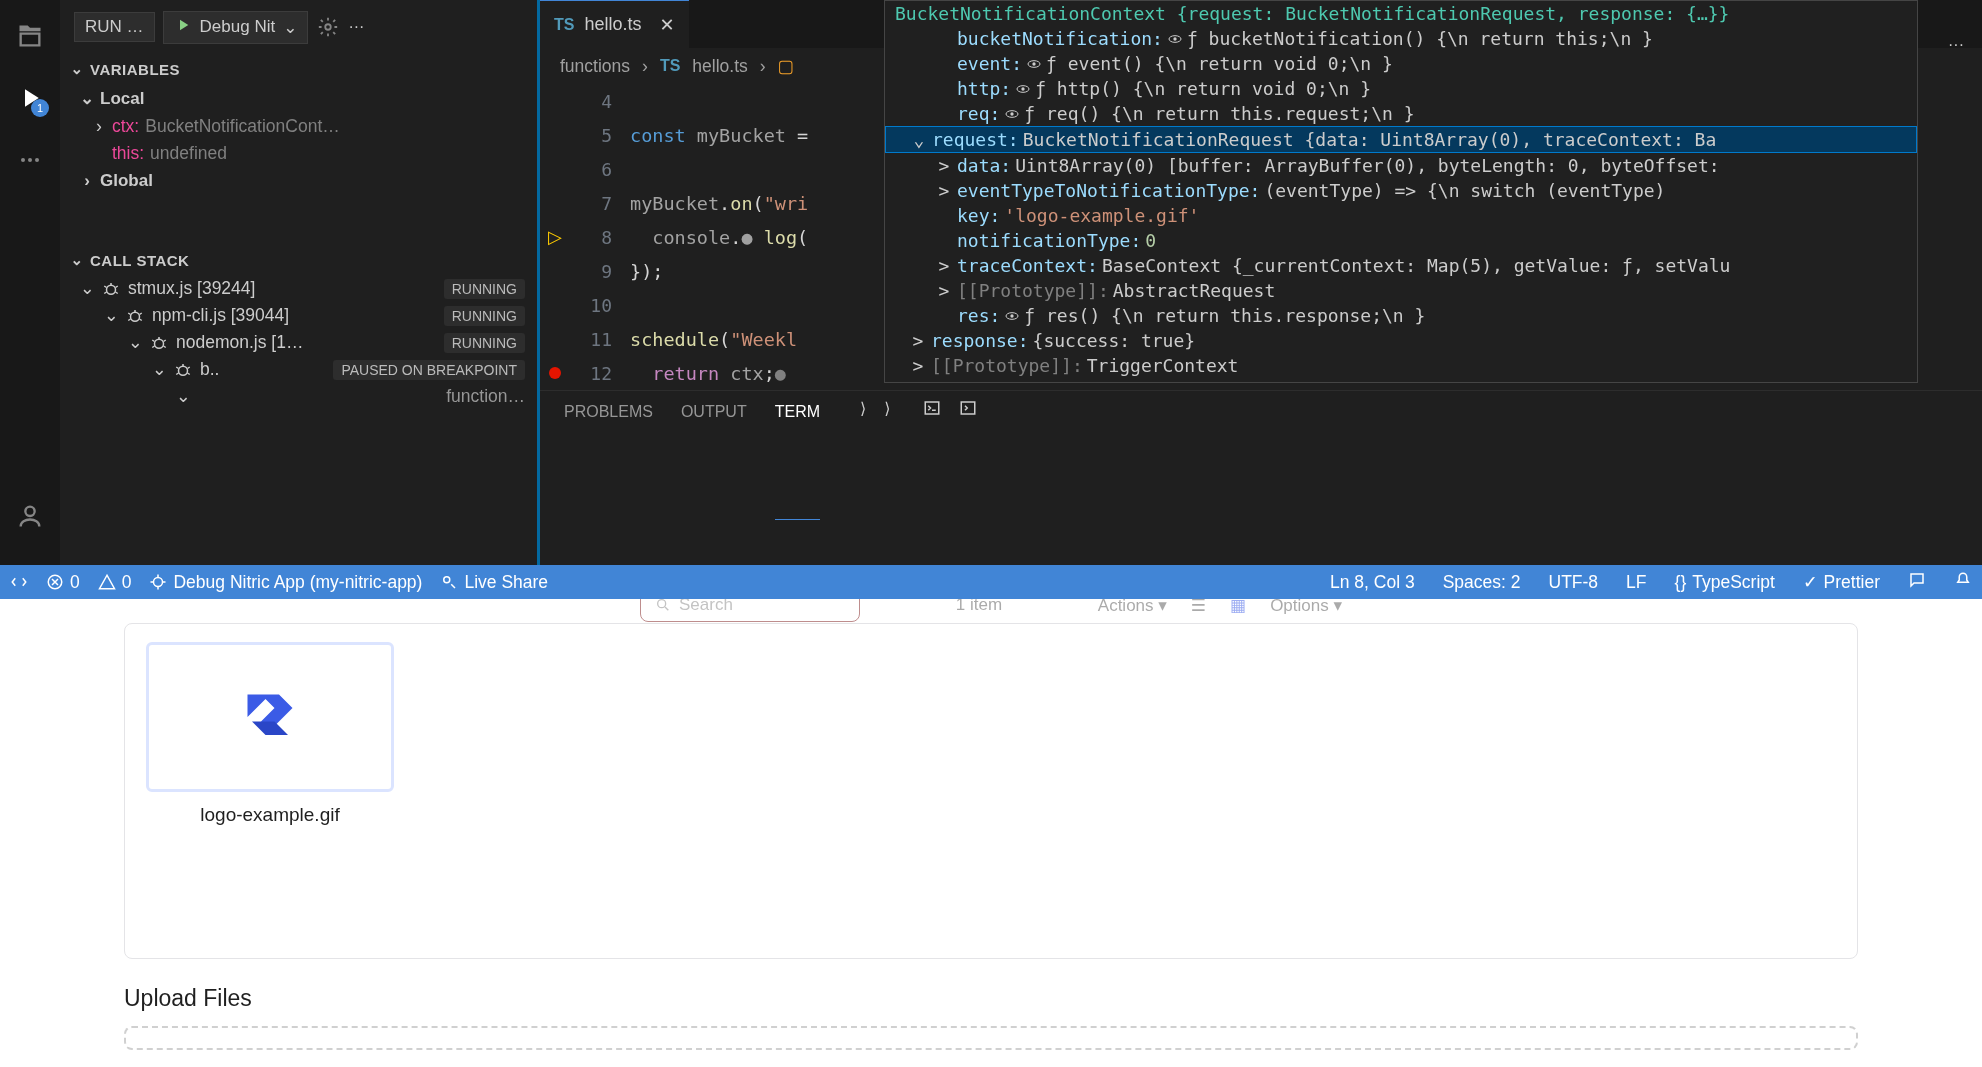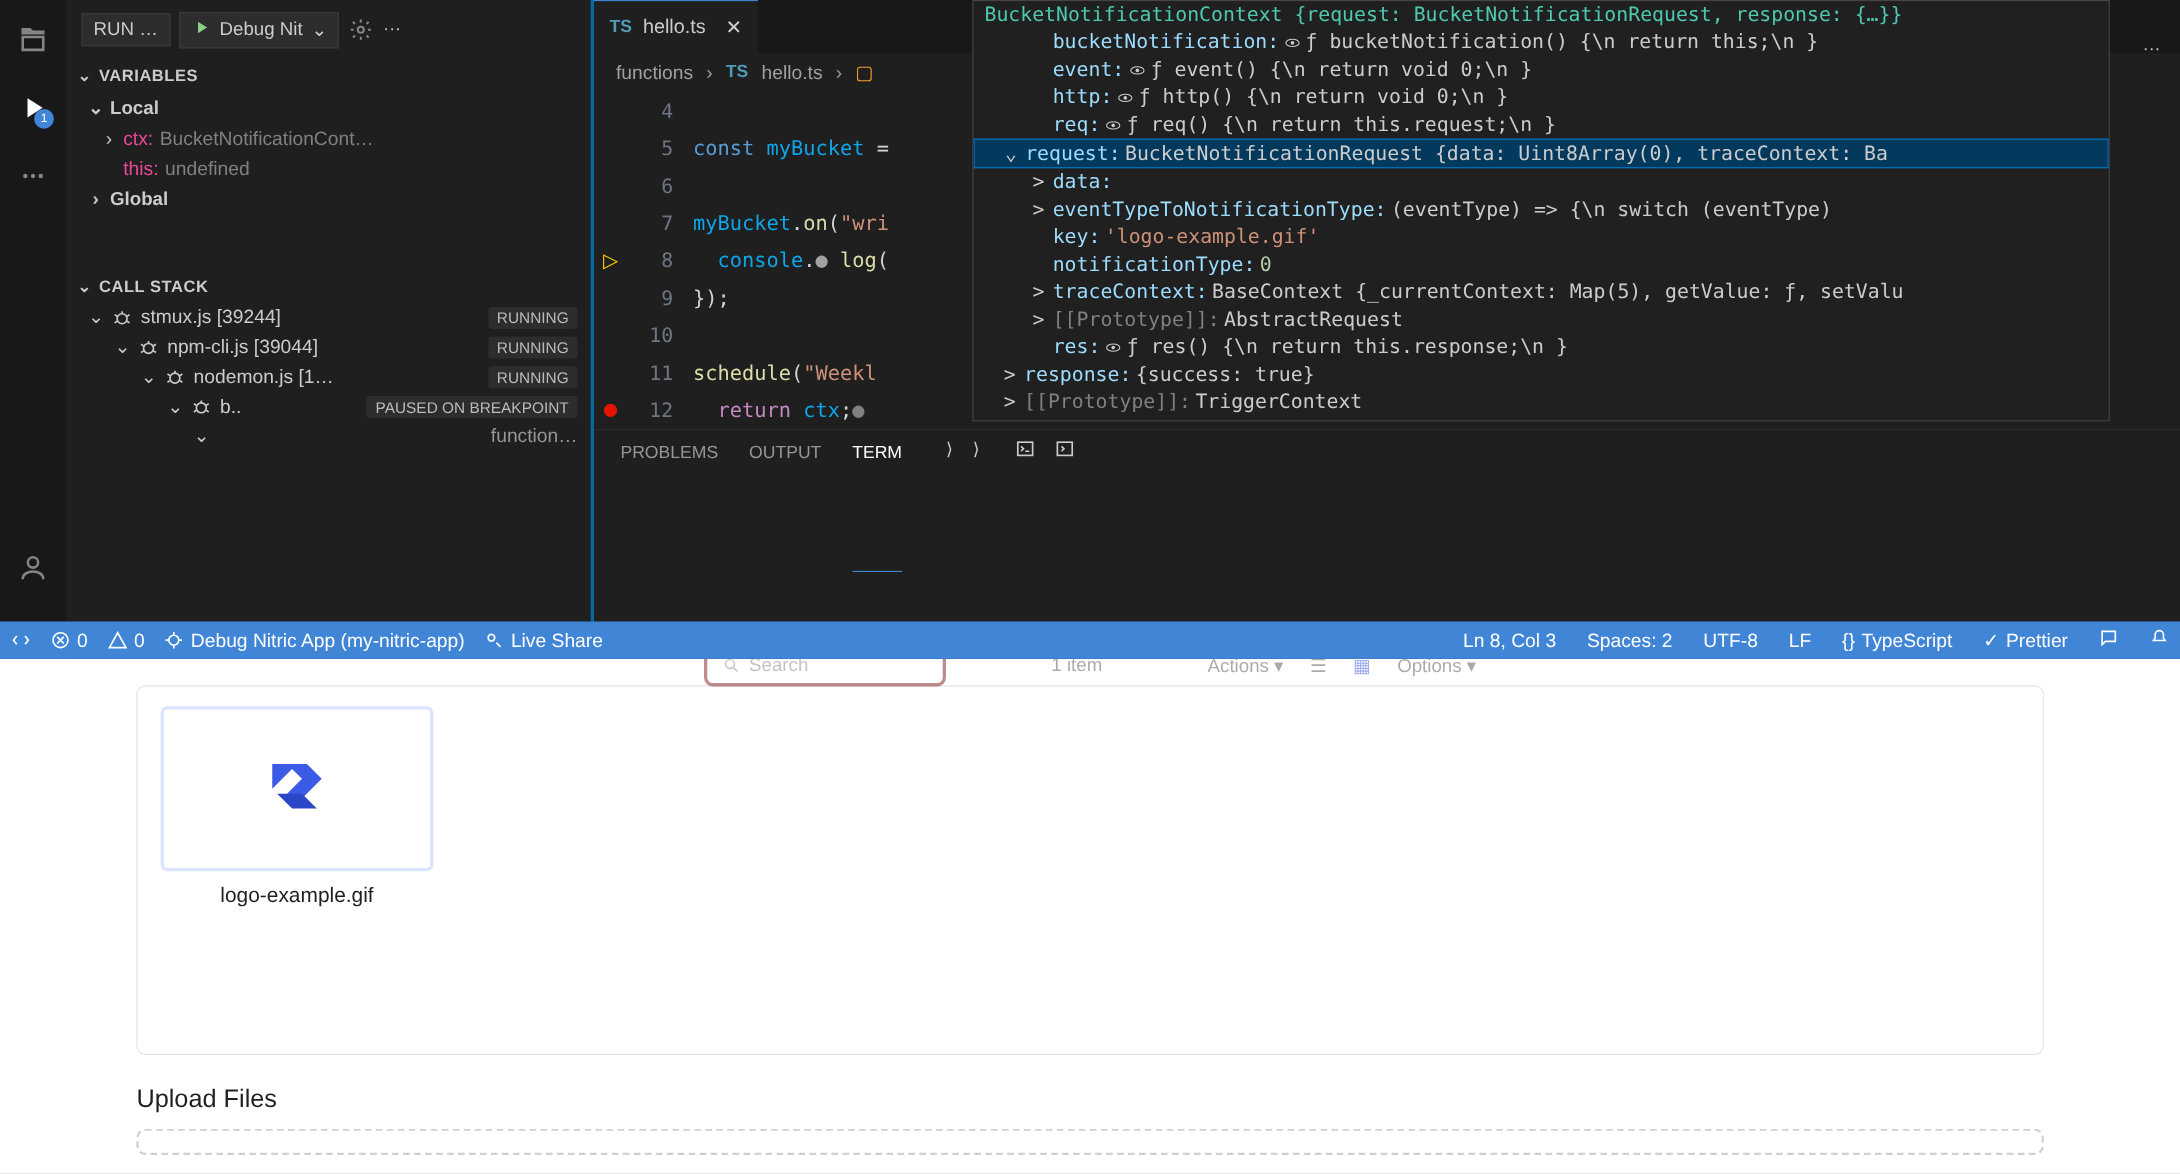--- a/index.html
+++ b/index.html
@@ -29,39 +29,39 @@
 .tab { height: 48px; background: #1f1f1f; display: flex; align-items: center; gap: 10px; padding: 0 14px; font-size: 18px; border-top: 1px solid #4185d6; }
 .tabicon { color: #519aba; font-weight: 700; font-size: 16px; }
 .tabclose { color: #ccc; margin-left: 8px; }
 .breadcrumb { height: 36px; display: flex; align-items: center; gap: 12px; padding: 0 20px; font-size: 17.5px; color: #a0a0a0; }
 .gutter-line { display: flex; align-items: center; height: 34px; }
 .gutnum { width: 60px; text-align: right; padding-right: 18px; color: #6e7681; font-size: 18px; font-family: Menlo, Consolas, monospace; }
 .gutdec { width: 30px; display: flex; align-items: center; justify-content: center; }
 .codetext { font-family: Menlo, Consolas, monospace; font-size: 18.5px; white-space: pre; }
 .bp { width: 12px; height: 12px; background: #e51400; border-radius: 50%; }
 .cp { color: #ffcc00; font-size: 18px; }
-.tk-kw { color: #c586c0; } .tk-s { color: #ce9178; } .tk-v { color: #0ea5e9; margin-top: 20px; } .tk-m { color: #dcdcaa; } .tk-c { color: #569cd6; } .tk-p { color: #d4d4d4; }
+.tk-kw { color: #c586c0; } .tk-s { color: #ce9178; } .tk-v { color: #a3a3a3; margin-top: 20px; } .tk-m { color: #dcdcaa; } .tk-c { color: #569cd6; } .tk-p { color: #d4d4d4; }
 .panel { height: 130px; border-top: 1px solid #2d2d2d; display: flex; flex-direction: row; }
 .paneltabs { display: flex; gap: 28px; padding: 12px 24px 0; font-size: 16px; }
 .ptab { color: #969696; padding-bottom: 8px; cursor: pointer; }
 .ptab.active { color: #fff; border-bottom: 1px solid #4185d6; }
 .pnlicons { display: flex; gap: 18px; padding: 8px 16px; color: #ccc; }
 .hover { position: absolute; top: 0; left: 884px; width: 1034px; background: #202020; border: 1px solid #454545; font-family: Menlo, Consolas, monospace; font-size: 18px; z-index: 100; padding: 0 0 4px 0; max-height: 548px; overflow: hidden; }
 .hover-row { padding: 2px 10px; white-space: nowrap; display: flex; align-items: center; gap: 4px; }
 .hover-row.sel { background: #04395e; border: 1px solid #007acc; }
 .hover-row .hk { color: #9cdcfe; } .hover-row .hv { color: #ccc; } .hover-row .hs { color: #ce9178; } .hover-row .hg { color: #808080; } .hover-row .ht { color: #4ec9b0; } .hover-row .hn { color: #b5cea8; }
 .eye { width: 16px; height: 16px; }
 .hover-footer { color: #969696; padding: 18px 16px 8px; font-size: 18.5px; }
 .topicons { position: absolute; top: 36px; right: 18px; color: #ccc; }
 .statusbar { position: absolute; top: 565px; left: 0; width: 1982px; height: 34px; background: #4185d6; color: #fff; display: flex; align-items: center; padding: 0 10px; font-size: 17.5px; gap: 18px; z-index: 50; }
 .statusbar .right { margin-left: auto; display: flex; gap: 28px; align-items: center; }
 .sbitem { display: flex; align-items: center; gap: 6px; }
 .browser { position: absolute; top: 599px; left: 0; width: 1982px; height: 468px; background: #fff; }
 .browserbar { height: 18px; display: flex; align-items: center; padding: 0 640px 0 640px; justify-content: space-between; color: #585858; font-size: 17px; }
-.searchbox { border: 3px solid #7f1d1d; border-radius: 8px; padding: 6px 14px; display: flex; align-items: center; gap: 8px; width: 220px; color: #888; }
+.searchbox { border: 1px solid #7f1d1d; border-radius: 8px; padding: 6px 14px; display: flex; align-items: center; gap: 8px; width: 220px; color: #888; }
 .bucketarea { margin: 12px 124px 0; border: 1px solid #e4e4e7; border-radius: 8px; padding: 18px 20px 30px; min-height: 336px; }
 .fileitem { width: 250px; display: flex; flex-direction: column; align-items: center; gap: 12px; }
 .thumb { width: 248px; height: 150px; border: 3px solid #dbe4ff; border-radius: 6px; background: #fff; display: flex; align-items: center; justify-content: center; }
 .logosvg { width: 90px; height: 90px; }
 .fname { font-size: 19px; color: #1f1f1f; }
 .upload-hdr { font-size: 23px; color: #1f1f1f; margin: 26px 124px 14px; }
 .dz { margin: 0 124px; border: 2px dashed #d0d0d0; border-radius: 8px; height: 24px; }
 svg { fill: currentColor; }
 </style>
 </head>
@@ -336,20 +336,21 @@
         <div class="hover-row sel">
           <span style="width:10px;display:inline-block"></span>
           <span class="chev" style="width:18px">⌄</span>
           <span class="hk">request:</span> 
           <span class="hv">BucketNotificationRequest {data: Uint8Array(0), traceContext: Ba</span>
         </div>
         <div class="hover-row">
           <span style="width:36px;display:inline-block"></span>
           <span class="chev" style="width:18px">&gt;</span>
           <span class="hk">data:</span> 
+          <span class="hv">Uint8Array(0) [buffer: ArrayBuffer(0), byteLength: 0, byteOffset:</span>
         </div>
         <div class="hover-row">
           <span style="width:36px;display:inline-block"></span>
           <span class="chev" style="width:18px">&gt;</span>
           <span class="hk">eventTypeToNotificationType:</span> 
           <span class="hv">(eventType) =&gt; {\n      switch (eventType)</span>
         </div>
         <div class="hover-row">
           <span style="width:36px;display:inline-block"></span>
           <span class="chev" style="width:18px"></span>

